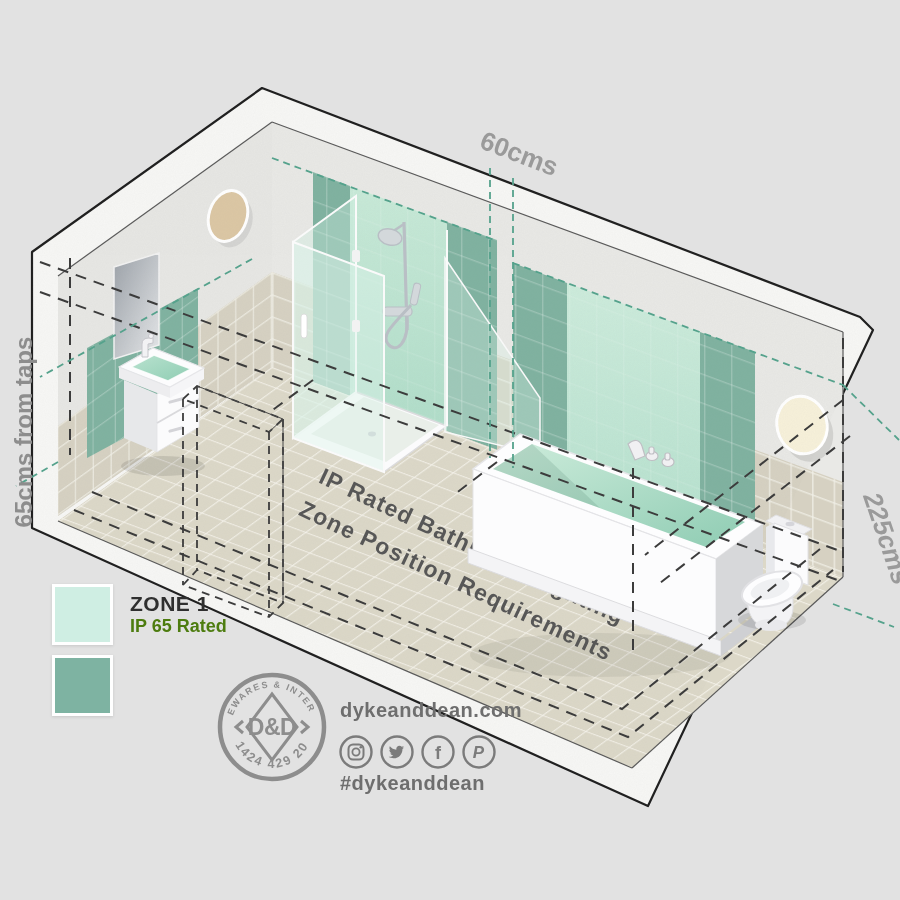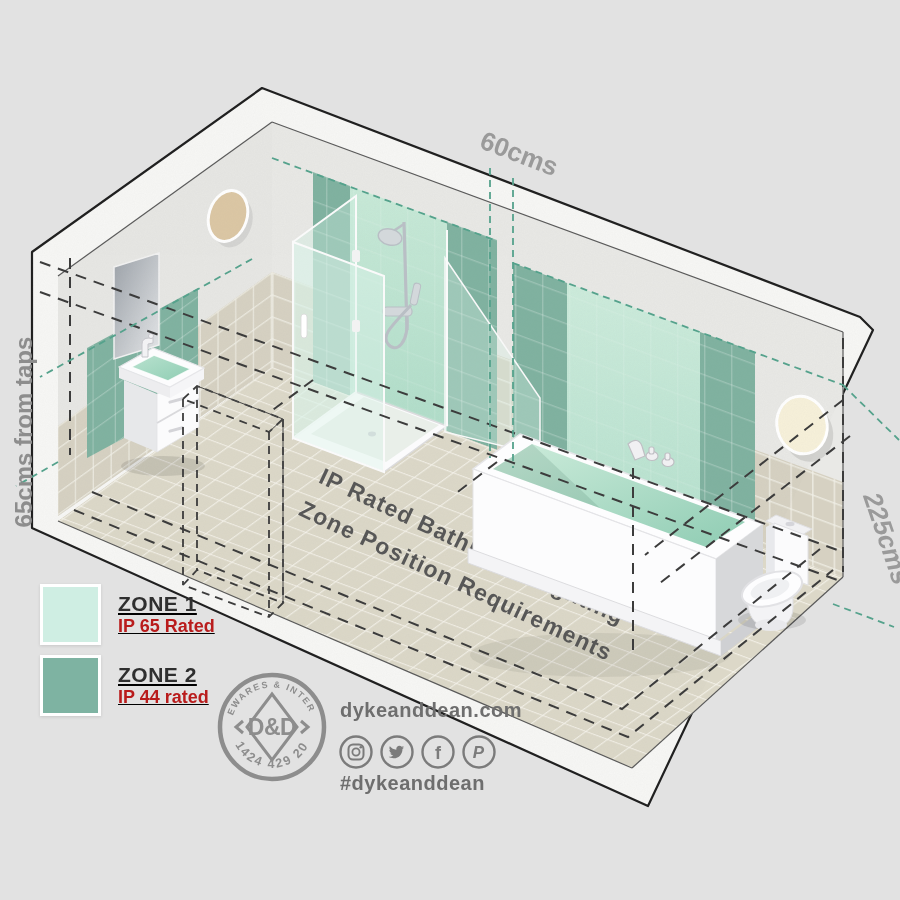--- a/index.html
+++ b/index.html
@@ -1,26 +1,26 @@
 <!DOCTYPE html>
 <html><head>
 <meta charset="utf-8">
 <style>
   html,body{margin:0;padding:0;}
   .stage{position:relative;width:900px;height:900px;background:#e2e2e2;overflow:hidden;
          font-family:"Liberation Sans", sans-serif;}
   svg text{font-family:"Liberation Sans", sans-serif;}
   
-  .legend{position:absolute;left:40px;top:586px;text-decoration:underline;}
+  .legend{position:absolute;left:52px;top:586px;}
   .legend-row{display:flex;align-items:center;margin-bottom:14px;height:57px;}
   .swatch{width:55px;height:55px;border:3px solid #ffffff;box-shadow:0 1px 3px rgba(0,0,0,0.12);}
   .swatch-z3{background:linear-gradient(to bottom right,#fbfbf9 49.5%,#d9d3c6 50%);}
   .legend-text{margin-left:17px;display:flex;flex-direction:column;justify-content:center;}
   .zone-name{font-size:21px;font-weight:800;color:#2f2f2f;letter-spacing:0.5px;line-height:1.15;}
-  .zone-rating{font-size:18px;font-weight:600;color:#b91c1c;line-height:1.2;}
+  .zone-rating{font-size:18px;font-weight:600;color:#4d7c0f;line-height:1.2;}
 </style>
 </head>
 <body>
 
 <div class="stage">
 
 <svg width="900" height="900" viewBox="0 0 900 900">
   <defs>
     <linearGradient id="mirrorGrad" x1="0" y1="0" x2="1" y2="1">
       <stop offset="0" stop-color="#9ba1a8"></stop>
@@ -294,20 +294,16 @@
 <div class="legend">
   <div class="legend-row">
     <div class="swatch" style="background: rgb(207, 238, 227);"></div>
     <div class="legend-text">
       <span class="zone-name">ZONE 1</span>
       <span class="zone-rating">IP 65 Rated</span>
     </div>
   </div>
   <div class="legend-row">
     <div class="swatch" style="background: rgb(126, 179, 162);"></div>
-    <div class="legend-text">
-      <span class="zone-name">ZONE 2</span>
-      <span class="zone-rating">IP 44 rated</span>
-    </div>
   </div>
 </div>
 
 </div>
 
 </body></html>

